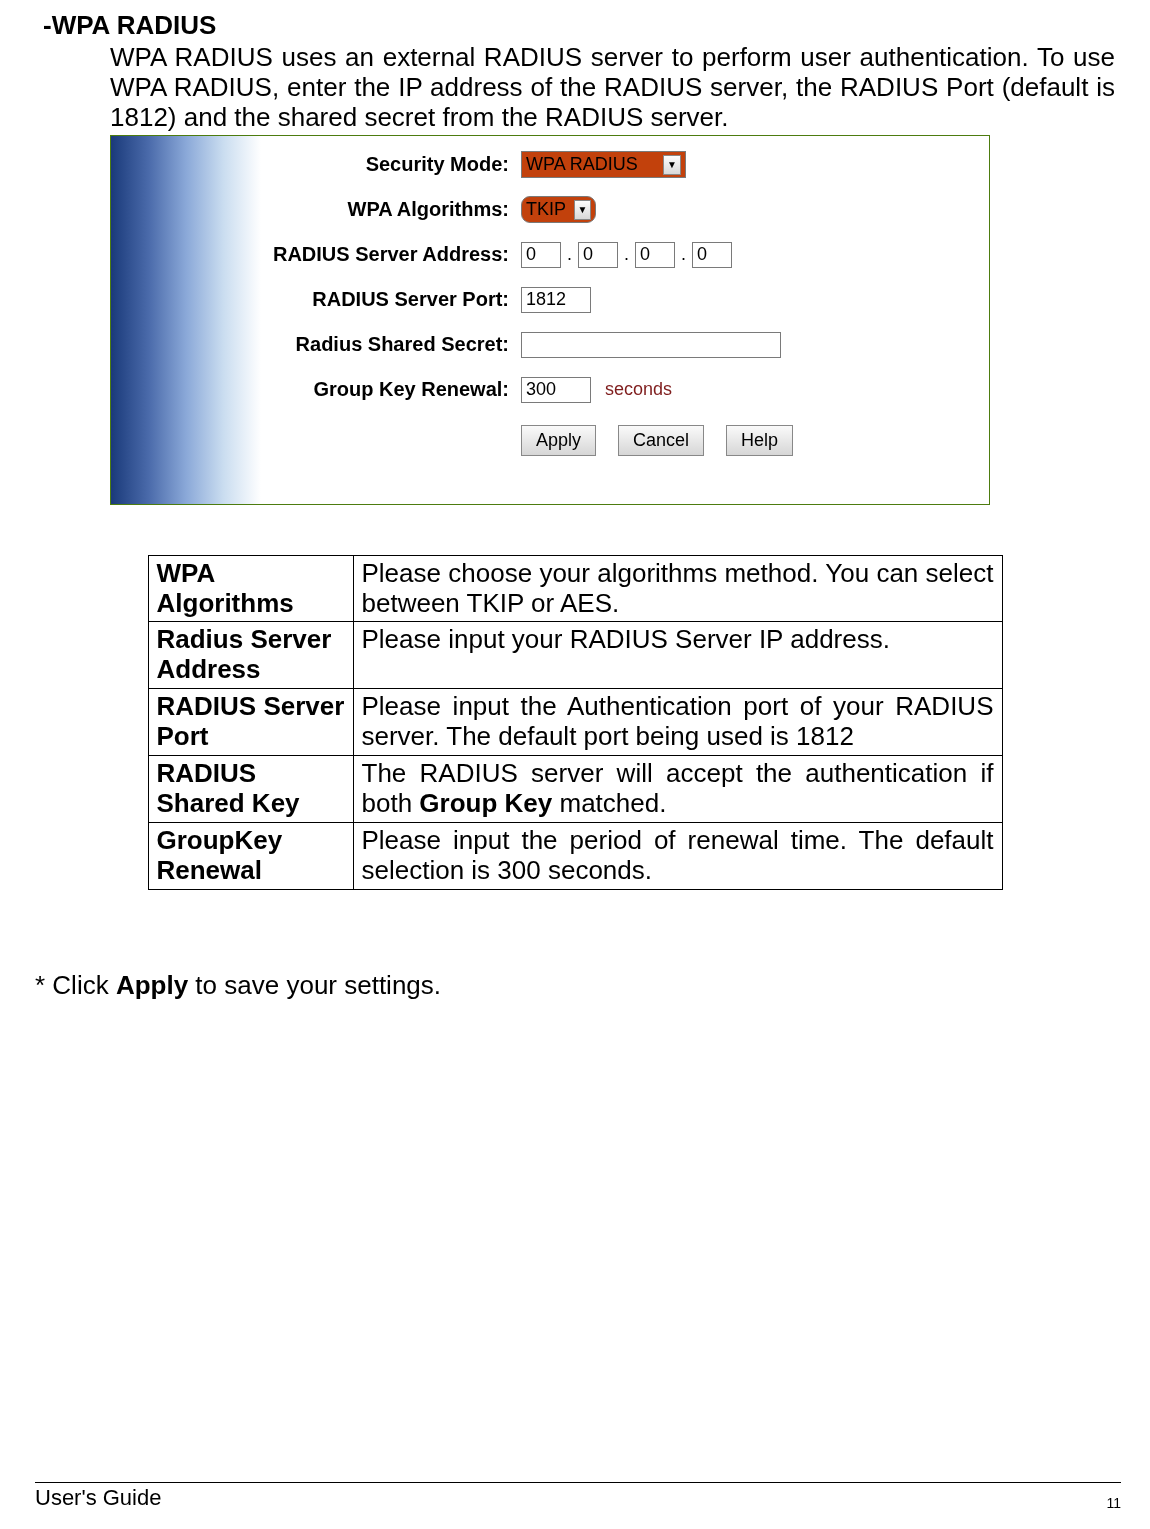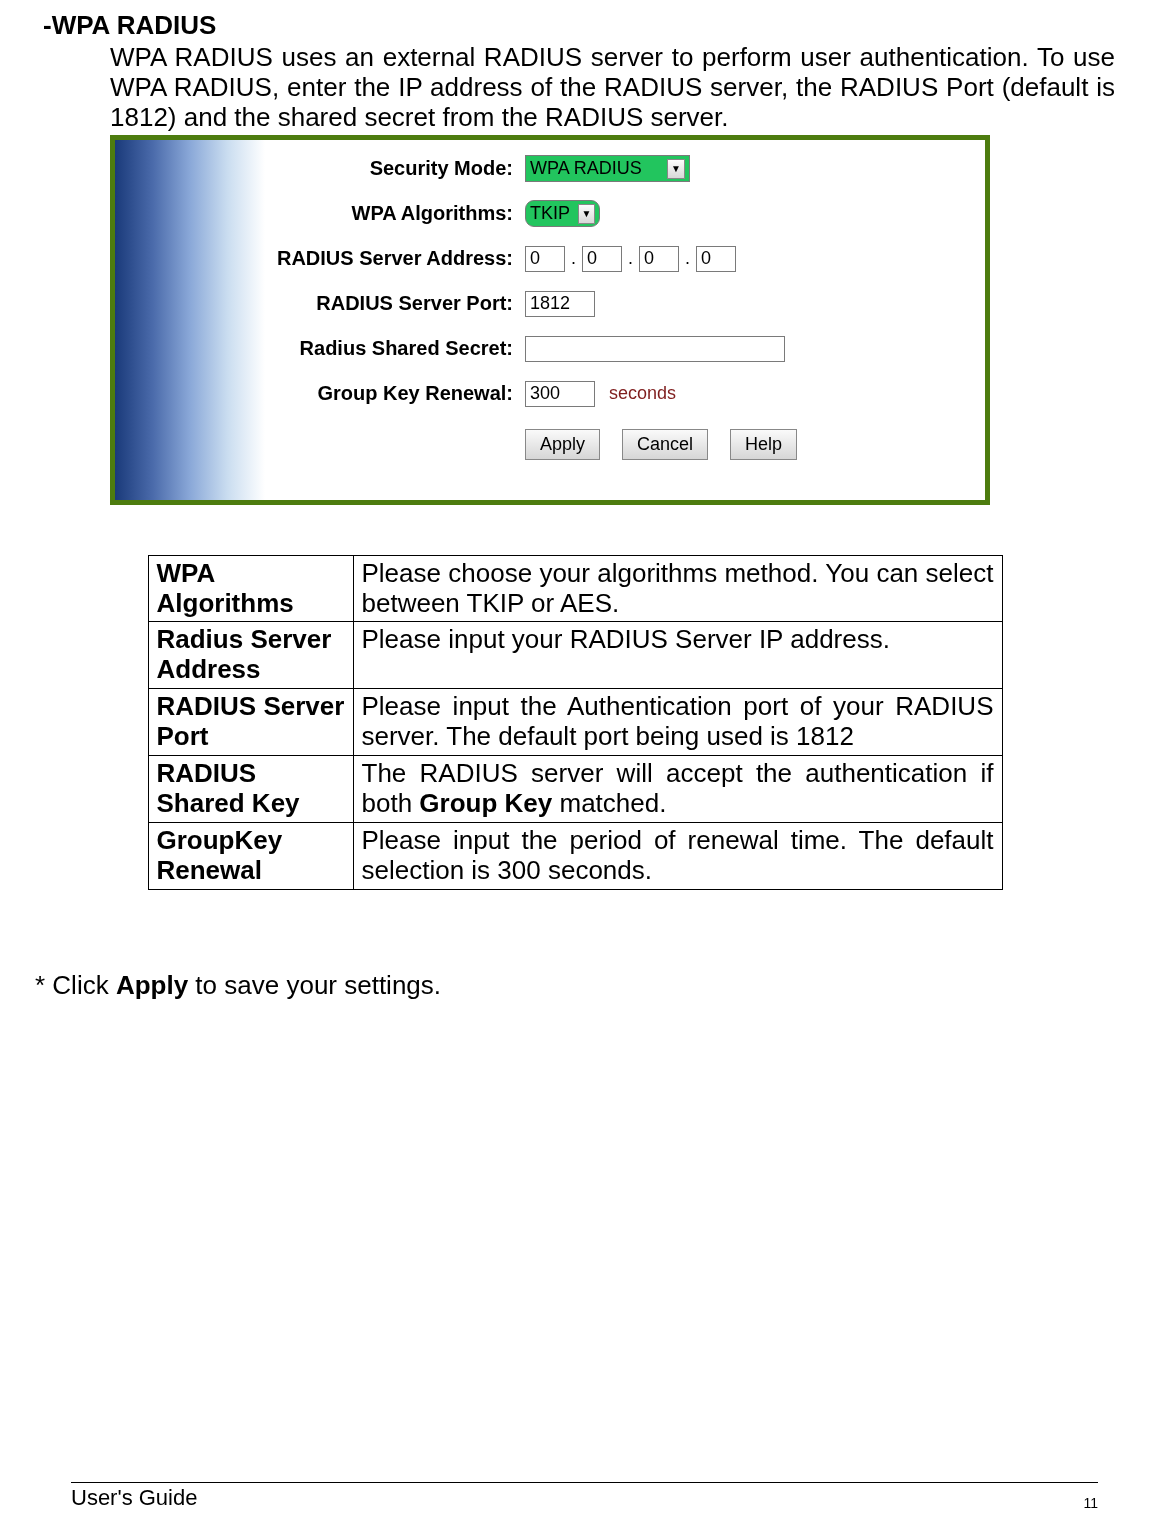--- a/index.html
+++ b/index.html
@@ -22,21 +22,21 @@
       margin-left: 75px;
       margin-right: 0;
       text-align: justify;
       line-height: 1.15;
     }
     .config-panel {
       margin-left: 75px;
       margin-top: 2px;
       width: 880px;
       height: 370px;
-      border: 5px solid #4d7c0f;
+      border: 1px solid #4d7c0f;
       display: flex;
       background: #fff;
     }
     .panel-sidebar {
       width: 150px;
       background: linear-gradient(to right, #1a3a7a 0%, #4a6aaa 25%, #8aa8d8 50%, #caddf0 75%, #ffffff 100%);
     }
     .panel-body {
       flex: 1;
       padding: 14px 0 0 0;
@@ -56,21 +56,21 @@
       padding-right: 12px;
       font-family: Arial, sans-serif;
     }
     .form-control-area {
       display: flex;
       align-items: center;
       gap: 4px;
     }
     .select-box {
       border: 1px solid #7a7a7a;
-      background: #22c55e;
+      background: #c2410c;
       font-size: 18px;
       padding: 2px 4px;
       display: flex;
       align-items: center;
       justify-content: space-between;
       font-family: Arial, sans-serif;
     }
     .select-box.wide { width: 165px; }
     .select-box.narrow { width: 75px; border-radius: 9px; }
     .caret {
@@ -131,27 +131,26 @@
     .desc-table .gkr { display: flex; }
     .desc-cell { text-align: justify; }
     .apply-note {
       font-size: 26px;
       margin-top: 80px;
     }
     .footer {
       position: absolute;
       bottom: 18px;
       left: 35px;
-      right: 52px;
+      right: 29px;
       border-top: 1px solid #000;
       padding-top: 2px;
       display: flex;
       justify-content: space-between;
       align-items: flex-end;
-      margin-left: 36px;
     }
     .footer-left { font-size: 22px; }
     .footer-right { font-size: 14px; }
   </style>
 </head>
 <body>
 
 <div class="heading">-WPA RADIUS</div>
 <div class="intro">WPA RADIUS uses an external RADIUS server to perform user authentication. To use WPA RADIUS, enter the IP address of the RADIUS server, the RADIUS Port (default is 1812) and the shared secret from the RADIUS server.</div>
 

